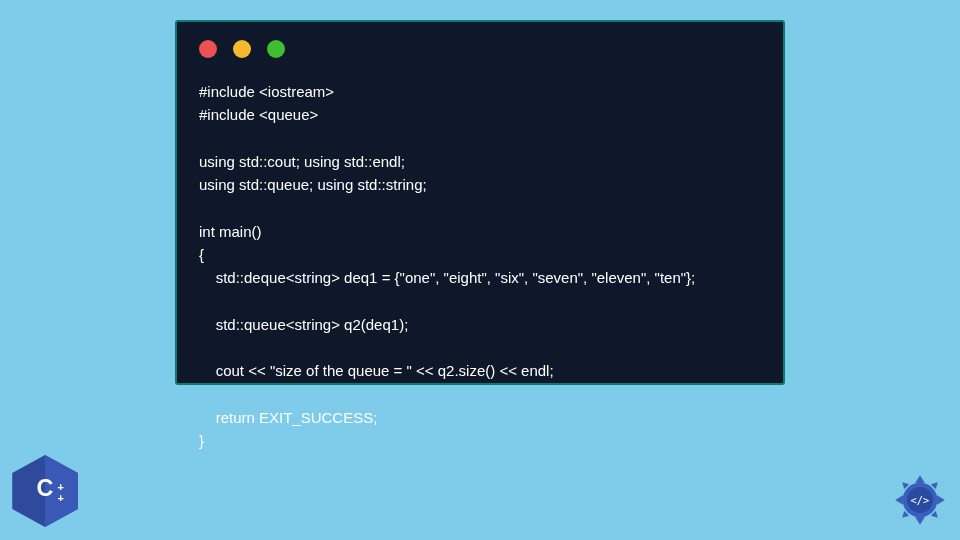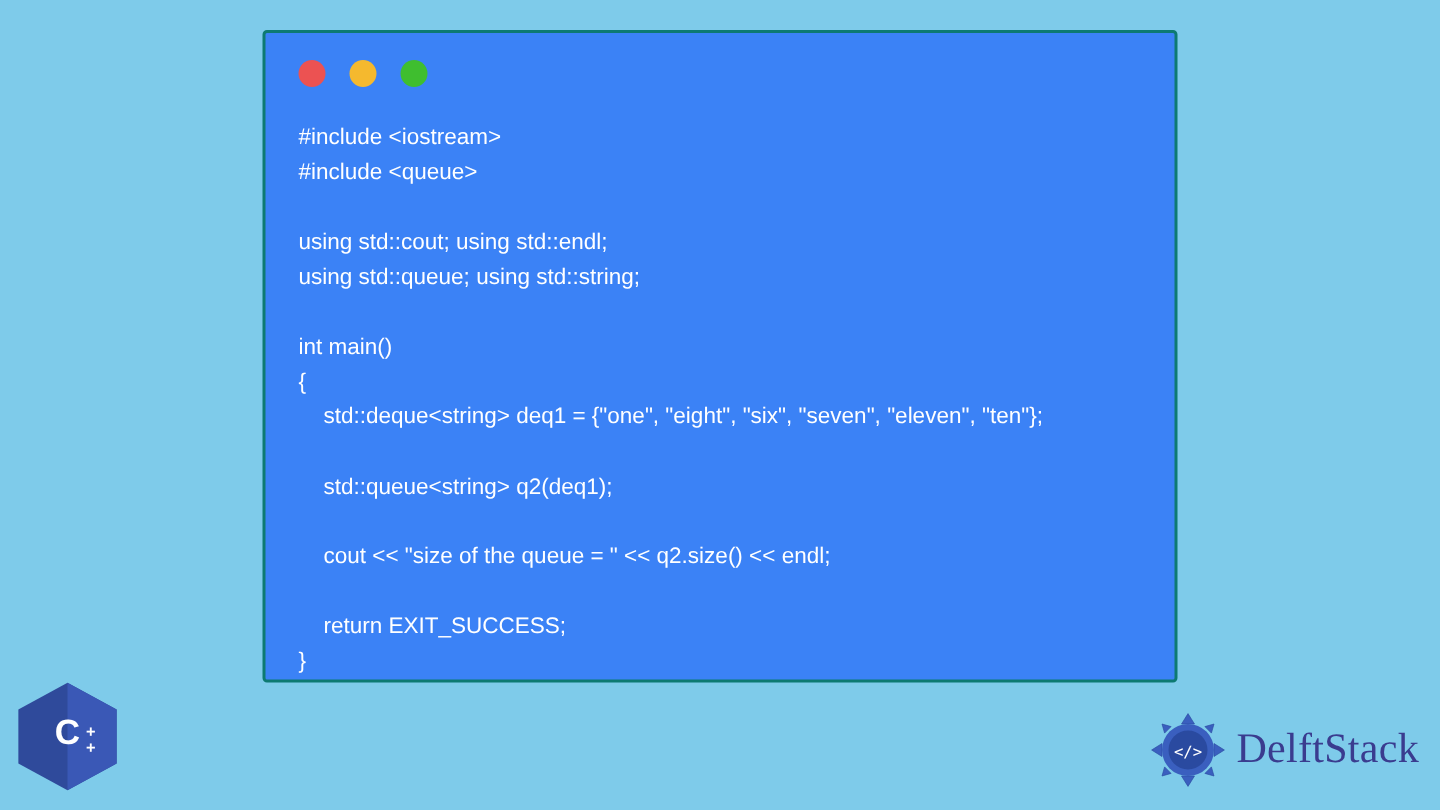--- a/index.html
+++ b/index.html
@@ -9,22 +9,22 @@
     background: #7ecbea;
     font-family: Arial, Helvetica, sans-serif;
     position: relative;
     overflow: hidden;
   }
   .code-window {
     position: absolute;
     left: 175px;
     top: 20px;
     width: 610px;
-    height: 435px;
-    background: #3b82f6;
+    height: 365px;
+    background: #0f172a;
     border: 2px solid #0d7a72;
     border-radius: 3px;
     padding: 18px 6px 20px 22px;
   }
   .traffic-lights {
     display: flex;
     gap: 16px;
     margin-bottom: 22px;
   }
   .dot {
@@ -113,14 +113,13 @@
         <polygon points="-20,-20 -13,-18 -18,-13"></polygon>
         <polygon points="20,-20 18,-13 13,-18"></polygon>
         <polygon points="20,20 13,18 18,13"></polygon>
         <polygon points="-20,20 -18,13 -13,18"></polygon>
       </g>
       <circle r="20" fill="#3a5fbf"></circle>
       <circle r="15" fill="#2a4aa0"></circle>
       <text x="0" y="5" font-family="monospace" font-size="12" fill="#ffffff" text-anchor="middle">&lt;/&gt;</text>
     </g>
   </svg>
-  <span class="delft-name">DelftStack</span>
 </div>
 
 </body></html>

